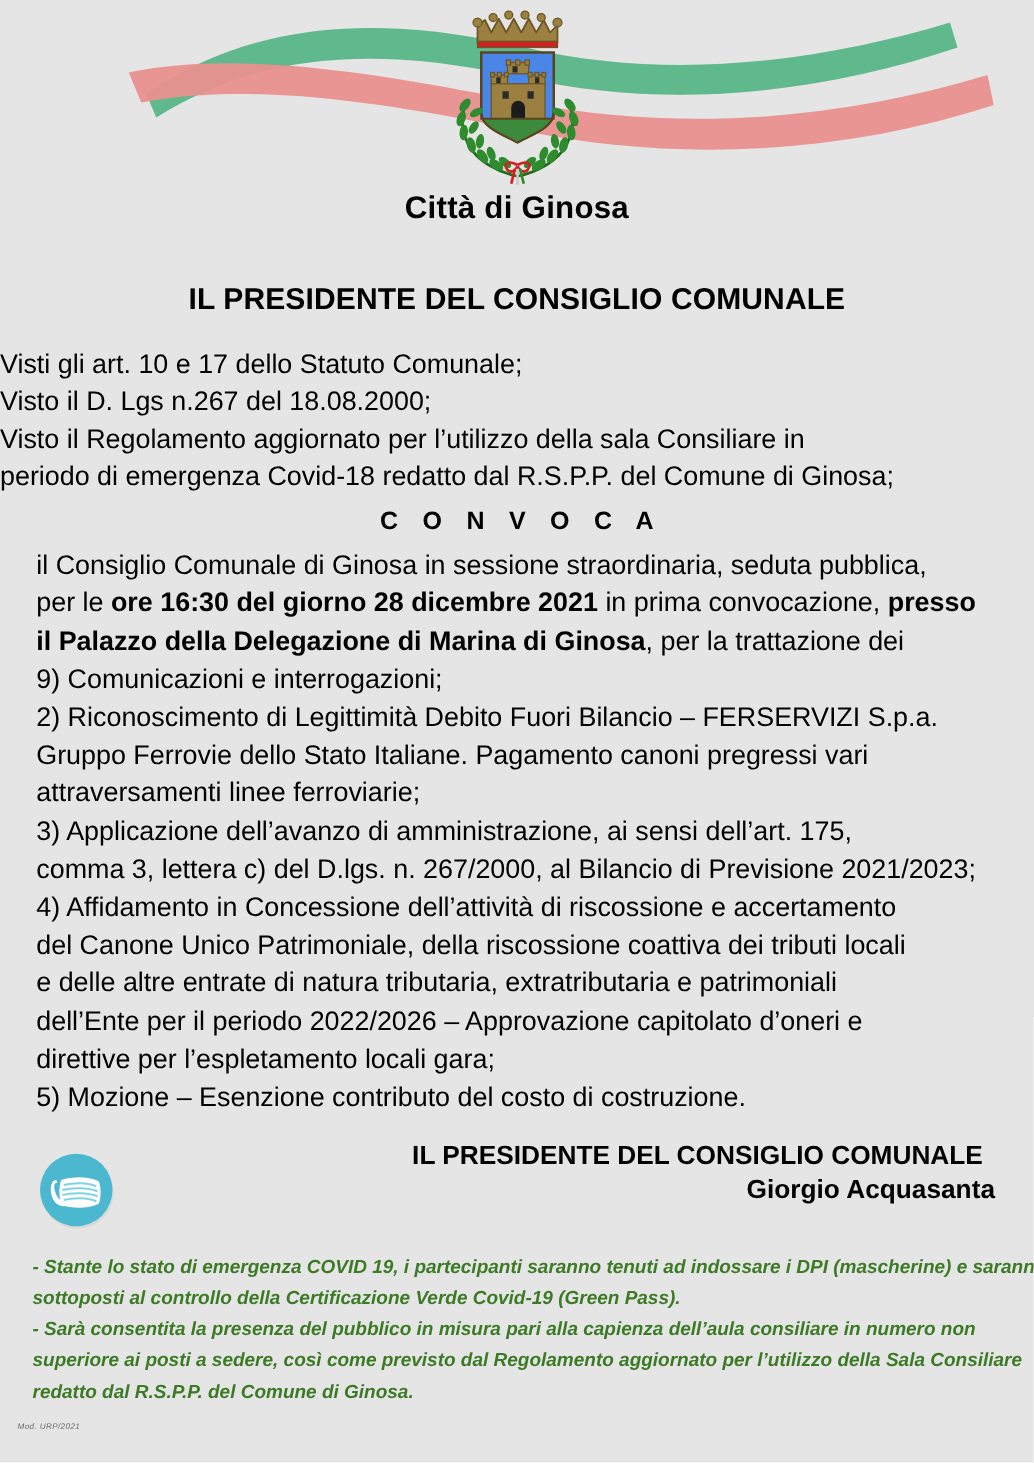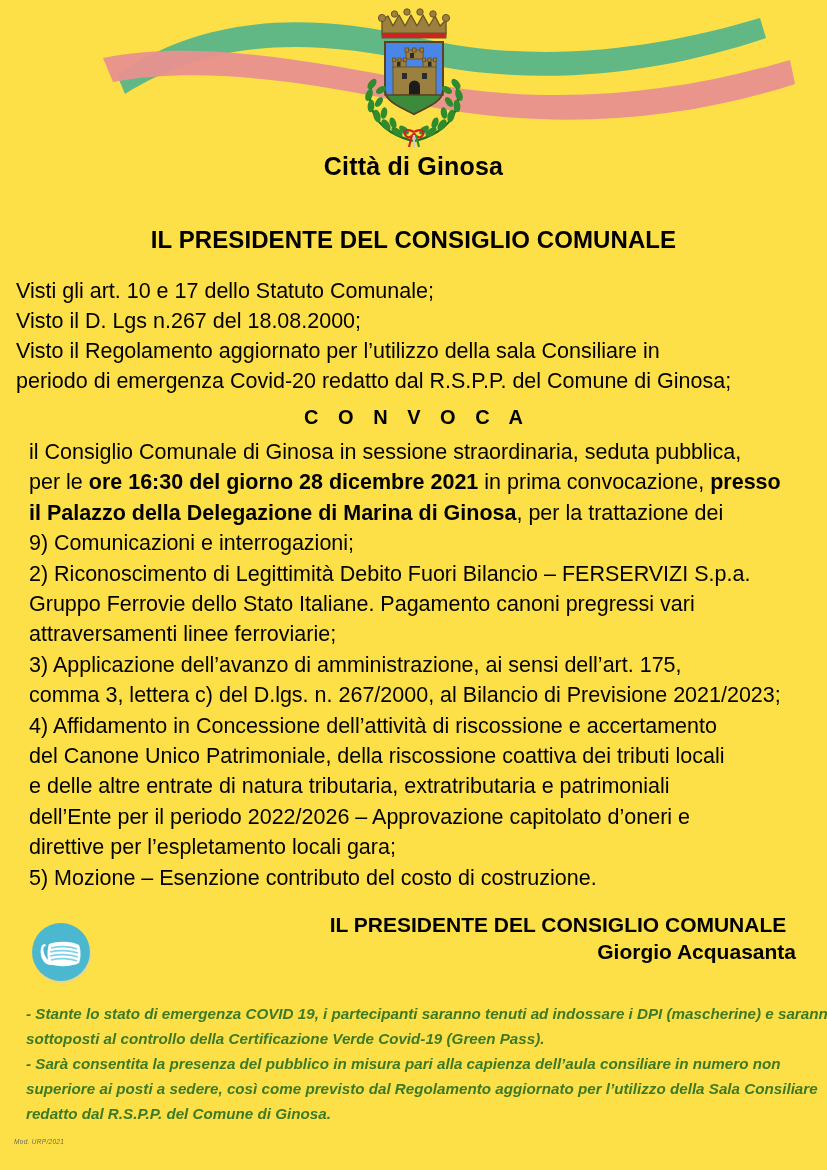--- a/index.html
+++ b/index.html
@@ -8,21 +8,21 @@
     background: #ffffff;
   }
   body {
     font-family: "Liberation Sans", sans-serif;
     color: #000000;
   }
   #page {
     position: relative;
     width: 827px;
     height: 1170px;
-    background: #fde047;
+    background: #e5e5e5;
     overflow: hidden;
   }
 
   
   .header-block {
     position: relative;
     width: 827px;
     height: 196px;
   }
   .ribbons {
@@ -53,21 +53,21 @@
 
   
   .doc-title {
     margin: 30px 0 0 0;
     text-align: center;
     font-size: 24px;
     font-weight: bold;
     letter-spacing: 0.1px;
   }
   .premise {
-    margin: 22px 0 0 16px;
+    margin: 22px 0 0 0;
     font-size: 21.5px;
     line-height: 30px;
   }
   .premise div { white-space: nowrap; }
 
   .convoca {
     margin: 10px 0 0 0;
     text-align: center;
     font-size: 20px;
     font-weight: bold;
@@ -230,21 +230,21 @@
 
     <div class="city-name">Città di Ginosa</div>
   </div>
 
   <div class="doc-title">IL PRESIDENTE DEL CONSIGLIO COMUNALE</div>
 
   <div class="premise">
     <div>Visti gli art. 10 e 17 dello Statuto Comunale;</div>
     <div>Visto il D. Lgs n.267 del 18.08.2000;</div>
     <div>Visto il Regolamento aggiornato per l’utilizzo della sala Consiliare in</div>
-    <div>periodo di emergenza Covid-20 redatto dal R.S.P.P. del Comune di Ginosa;</div>
+    <div>periodo di emergenza Covid-18 redatto dal R.S.P.P. del Comune di Ginosa;</div>
   </div>
 
   <div class="convoca">C O N V O C A</div>
 
   <div class="body-text">
     <div>
       <span>il Consiglio Comunale di Ginosa in sessione straordinaria, seduta pubblica,</span>
     </div>
     <div>
       <span>per le </span><b>ore 16:30 del giorno 28 dicembre 2021</b><span> in prima convocazione, </span><b>presso</b>

